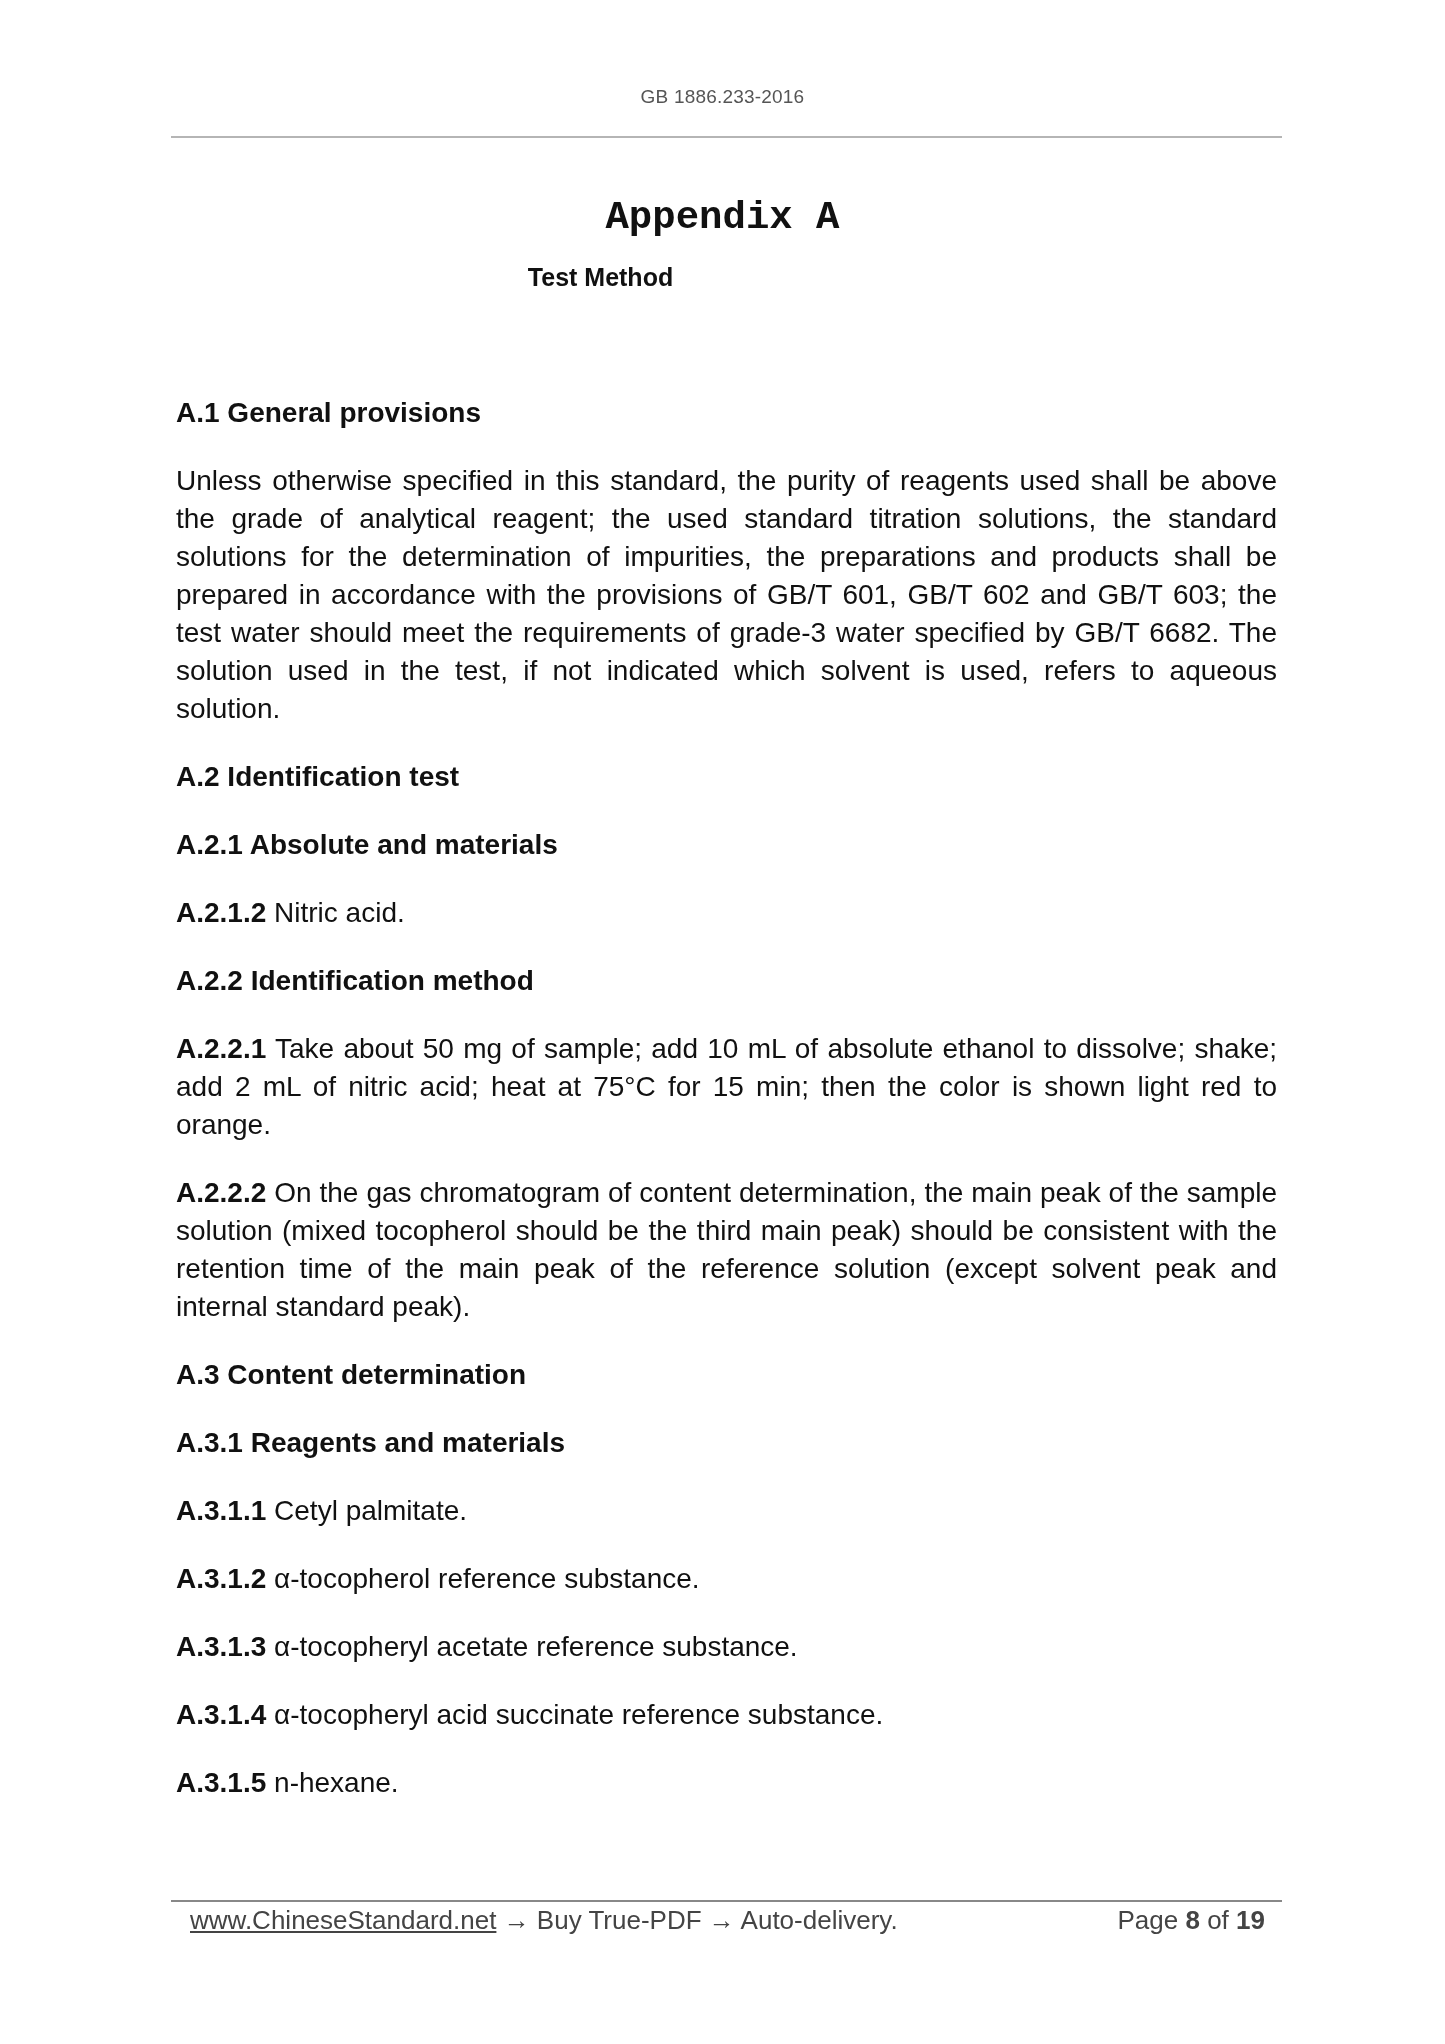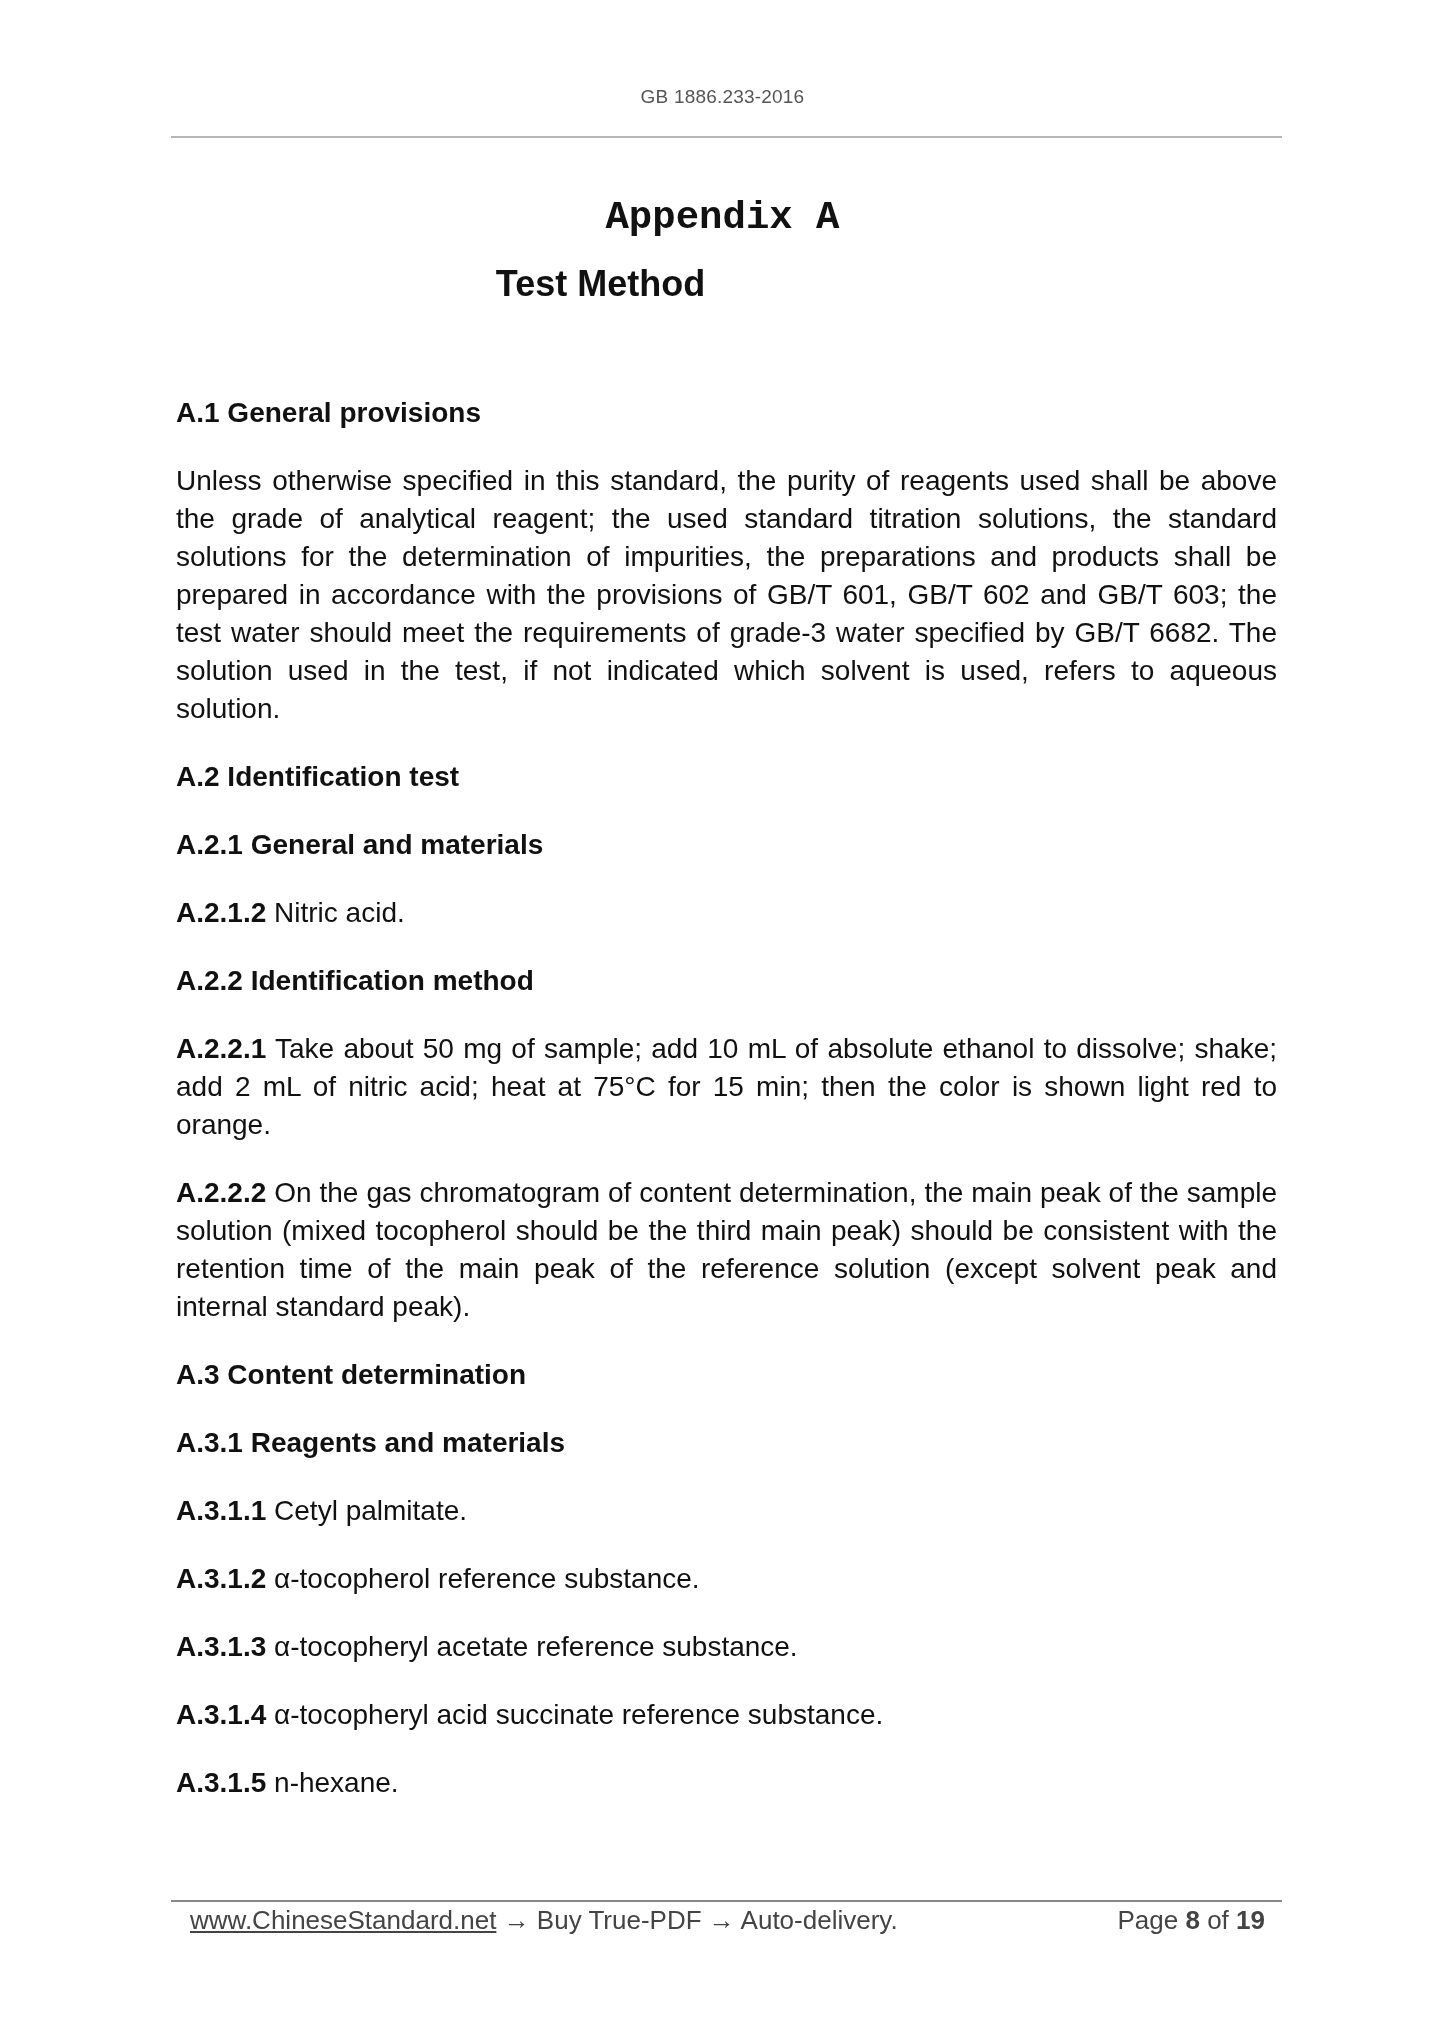--- a/index.html
+++ b/index.html
@@ -13,21 +13,21 @@
   }
   .rule { position: absolute; left: 171px; width: 1111px; height: 2px; background: #b5b5b5; }
   .rule.top { top: 136px; }
   .rule.bottom { top: 1900px; background: #888; }
   .appendix-title {
     position: absolute; left: 0; width: 1445px; top: 196px;
     text-align: center; font-weight: bold; font-size: 39px; color: #111; font-family: Liberation Mono, monospace;
   }
   .appendix-subtitle {
     position: absolute; left: 0; width: 1201px; top: 263px;
-    text-align: center; font-weight: bold; font-size: 36px; color: #111;
+    text-align: center; font-weight: bold; font-size: 25px; color: #111;
   }
   .content {
     position: absolute; left: 176px; width: 1101px; top: 394px;
     font-size: 28px; line-height: 38px;
   }
   .heading { font-weight: bold; margin: 0 0 30px 0; }
   .para { margin: 0 0 30px 0; text-align: justify; }
   .num { font-weight: bold; }
   .footer {
     position: absolute; left: 190px; width: 1075px; top: 1905px;
@@ -43,21 +43,21 @@
 <div class="rule top"></div>
 
 <div class="appendix-title">Appendix A</div>
 <div class="appendix-subtitle">Test Method</div>
 
 <div class="content">
   <p class="heading">A.1 General provisions</p>
   <p class="para">Unless otherwise specified in this standard, the purity of reagents used shall be above the grade of analytical reagent; the used standard titration solutions, the standard solutions for the determination of impurities, the preparations and products shall be prepared in accordance with the provisions of GB/T 601, GB/T 602 and GB/T 603; the test water should meet the requirements of grade-3 water specified by GB/T 6682. The solution used in the test, if not indicated which solvent is used, refers to aqueous solution.</p>
 
   <p class="heading">A.2 Identification test</p>
-  <p class="heading">A.2.1 General and materials</p>
+  <p class="heading">A.2.1 Absolute and materials</p>
 
   <p class="para"><span class="num">A.2.1.2</span><span> Nitric acid.</span></p>
 
   <p class="heading">A.2.2 Identification method</p>
   <p class="para"><span class="num">A.2.2.1</span><span> Take about 50 mg of sample; add 10 mL of absolute ethanol to dissolve; shake; add 2 mL of nitric acid; heat at 75°C for 15 min; then the color is shown light red to orange.</span></p>
   <p class="para"><span class="num">A.2.2.2</span><span> On the gas chromatogram of content determination, the main peak of the sample solution (mixed tocopherol should be the third main peak) should be consistent with the retention time of the main peak of the reference solution (except solvent peak and internal standard peak).</span></p>
 
   <p class="heading">A.3 Content determination</p>
   <p class="heading">A.3.1 Reagents and materials</p>
 

